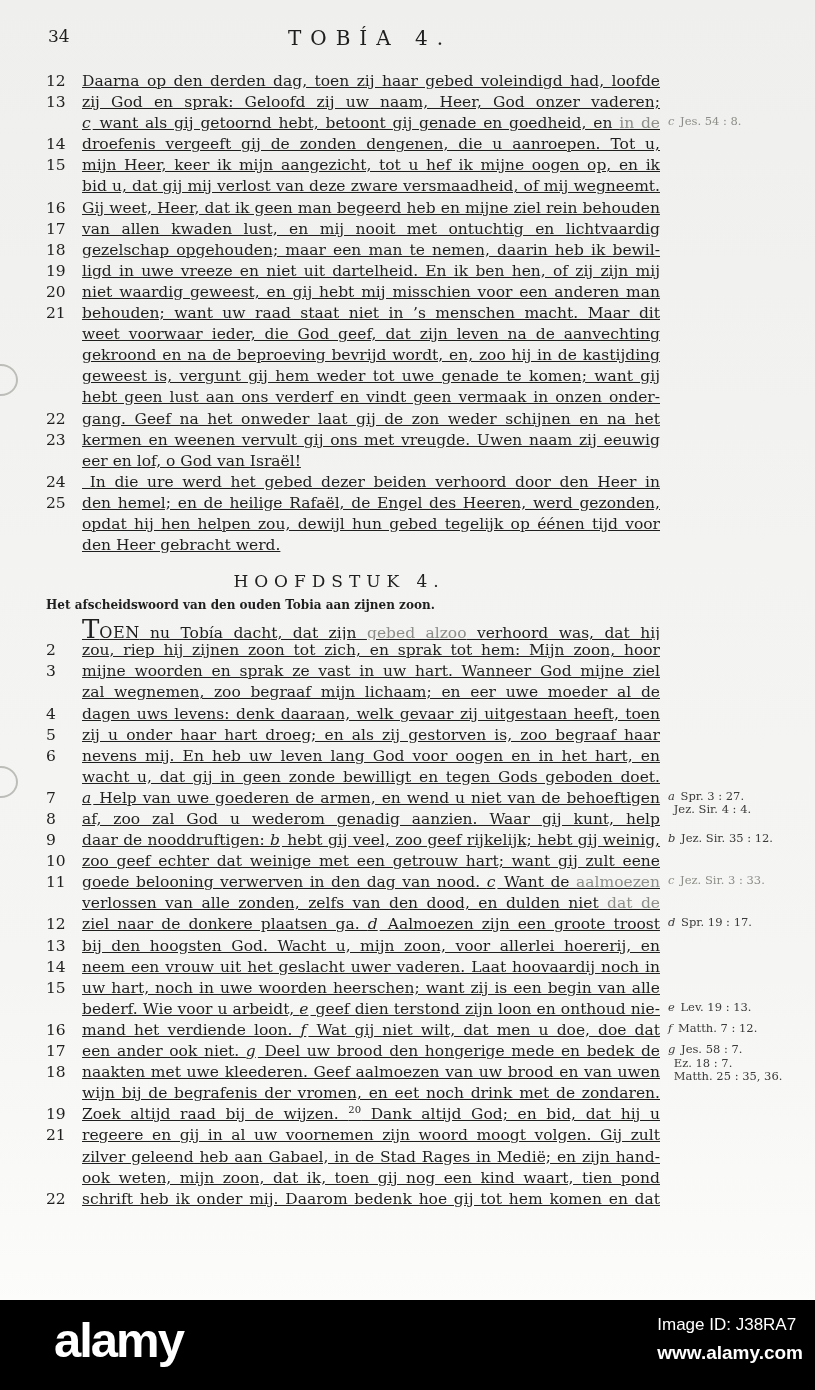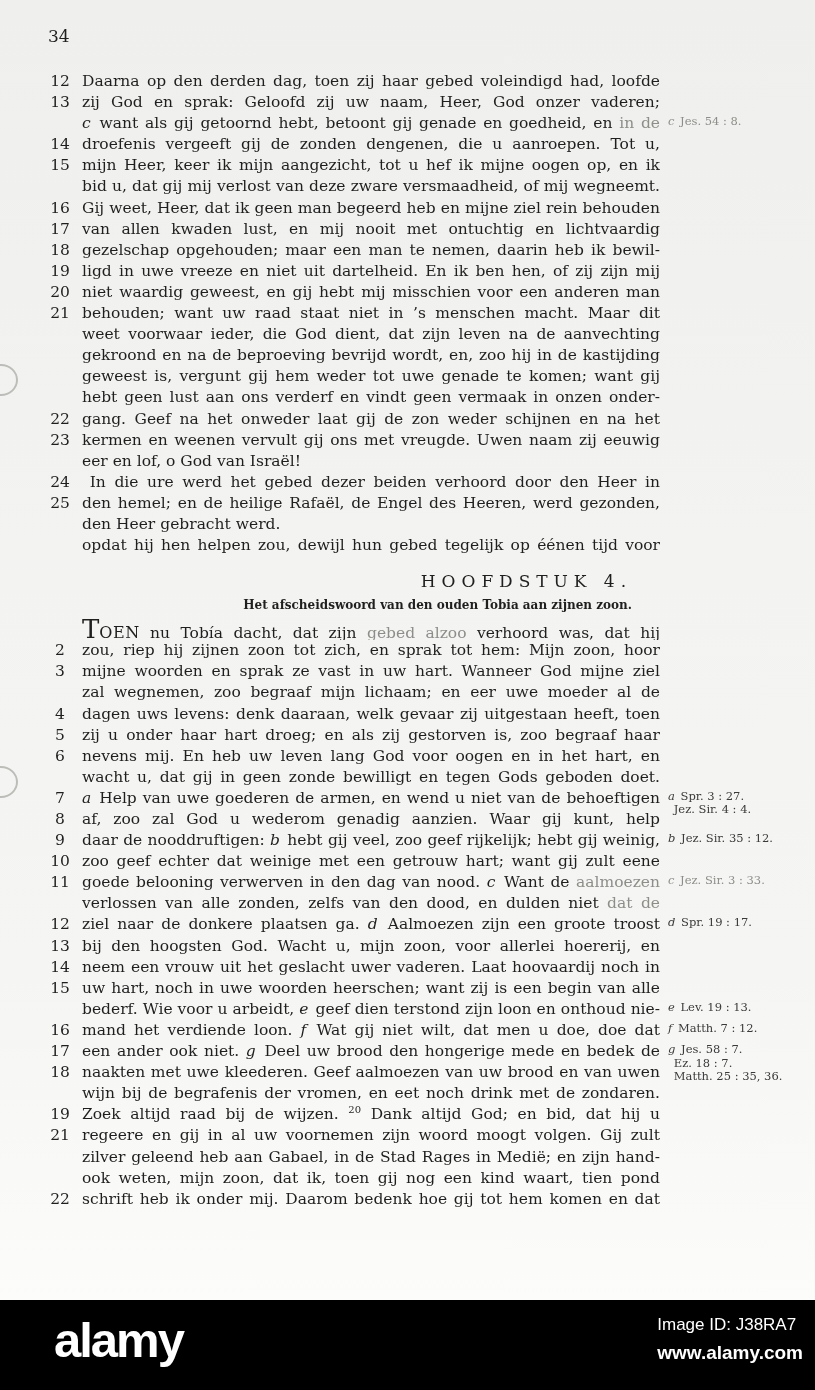--- a/index.html
+++ b/index.html
@@ -23,39 +23,39 @@
 
   .page-header { position:absolute; top:26px; left:0; width:100%; height:26px; }
   .page-num { position:absolute; left:48px; top:0; font-size:17px; }
   .page-title {
     position:absolute; left:0; top:0; width:740px; text-align:center;
     font-size:20px; letter-spacing:0.45em;
   }
 
   .content { position:absolute; top:71px; left:46px; width:614px; }
   .line { position:relative; display:flex; height:21.1px; line-height:21.1px; font-size:15.5px; }
-  .vnum { flex:none; width:28px; padding-right:8px; text-align:center; }
-  .vtext { flex:1; overflow:hidden; text-align:justify; text-align-last:justify; }
+  .vnum { flex:none; width:28px; padding-right:8px; text-align:left; }
+  .vtext { flex:1; overflow:hidden; text-align:justify; text-align-last:justify;text-decoration:underline; }
   .line.short .vtext { text-align-last:left; }
   .mnote {
     position:absolute; left:622px; top:2px; width:165px;
     font-size:11.5px; line-height:13.5px; color:#3a3a3a;
   }
   .mk { font-style:italic; padding-right:2px; }
   sup.vs { font-size:10px; line-height:0; }
   .faded { color:#8d8d89; }
   .initcap { font-size:26px; line-height:21px; }
   .smcap { font-size:16px; letter-spacing:0.5px; }
 
   .chap-heading {
-    text-align:right; font-size:17px; letter-spacing:0.35em;
+    text-align:center; font-size:17px; letter-spacing:0.35em;
     margin:14px 28px 0 0; height:22px; line-height:22px;
   }
   .chap-subtitle {
-    text-align:right; font-size:12px; font-weight:600;
+    text-align:left; font-size:12px; font-weight:600;
     margin:5px 28px 0 0; height:16px; line-height:16px;
   }
   .block2 { margin-top:6px; }
 
   .alamy-bar {
     position:absolute; left:0; top:1300px; width:815px; height:90px;
     background:#000; color:#fff; font-family:"Liberation Sans", sans-serif;padding-left:28px;
   }
   .alamy-logo {
     position:absolute; left:54px; top:12px;
@@ -68,20 +68,21 @@
 </head>
 <body>
 
 <div class="page">
 
   <div class="crescent c1"></div>
   <div class="crescent c2"></div>
 
   <div class="page-header">
     <span class="page-num">34</span>
+    <span class="page-title">TOBÍA 4.</span>
   </div>
 
   <div class="content">
 
     <div class="block1">
       <div class="line" style="">
         <span class="vnum">12</span>
         <span class="vtext">Daarna op den derden dag, toen zij haar gebed voleindigd had, loofde</span>
         <span class="mnote"></span>
       </div>
@@ -135,21 +136,21 @@
         <span class="vtext">niet waardig geweest, en gij hebt mij misschien voor een anderen man</span>
         <span class="mnote"></span>
       </div>
         <div class="line" style="">
         <span class="vnum">21</span>
         <span class="vtext">behouden; want uw raad staat niet in ’s menschen macht.  Maar dit</span>
         <span class="mnote"></span>
       </div>
         <div class="line" style="">
         <span class="vnum"></span>
-        <span class="vtext">weet voorwaar ieder, die God dient, dat zijn leven na de aanvechting</span>
+        <span class="vtext">weet voorwaar ieder, die God geef, dat zijn leven na de aanvechting</span>
         <span class="mnote"></span>
       </div>
         <div class="line" style="">
         <span class="vnum"></span>
         <span class="vtext">gekroond en na de beproeving bevrijd wordt, en, zoo hij in de kastijding</span>
         <span class="mnote"></span>
       </div>
         <div class="line" style="">
         <span class="vnum"></span>
         <span class="vtext">geweest is, vergunt gij hem weder tot uwe genade te komen; want gij</span>
@@ -178,28 +179,28 @@
         <div class="line" style="">
         <span class="vnum">24</span>
         <span class="vtext"> In die ure werd het gebed dezer beiden verhoord door den Heer in</span>
         <span class="mnote"></span>
       </div>
         <div class="line" style="">
         <span class="vnum">25</span>
         <span class="vtext">den hemel; en de heilige Rafaël, de Engel des Heeren, werd gezonden,</span>
         <span class="mnote"></span>
       </div>
+        <div class="line" style="">
+        <span class="vnum"></span>
+        <span class="vtext">opdat hij hen helpen zou, dewijl hun gebed tegelijk op éénen tijd voor</span>
+        <span class="mnote"></span>
+      </div>
         <div class="line short" style="">
         <span class="vnum"></span>
         <span class="vtext">den Heer gebracht werd.</span>
-        <span class="mnote"></span>
-      </div>
-        <div class="line" style="">
-        <span class="vnum"></span>
-        <span class="vtext">opdat hij hen helpen zou, dewijl hun gebed tegelijk op éénen tijd voor</span>
         <span class="mnote"></span>
       </div>
     </div>
 
     <div class="chap-heading">HOOFDSTUK 4.</div>
     <div class="chap-subtitle">Het afscheidswoord van den ouden Tobia aan zijnen zoon.</div>
 
     <div class="block2">
       <div class="line" style="">
         <span class="vnum"></span>

